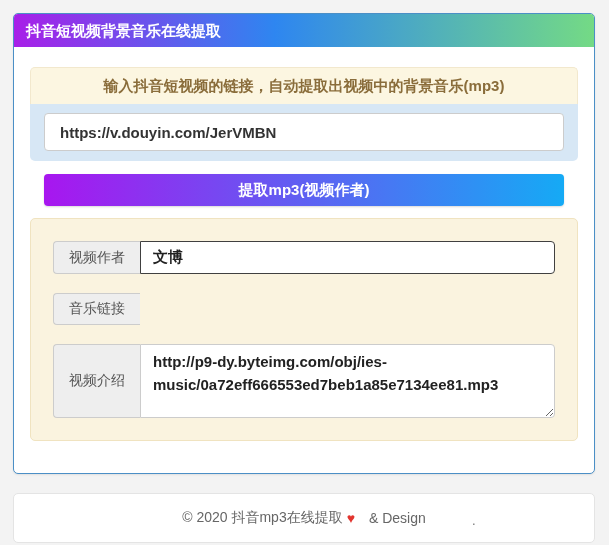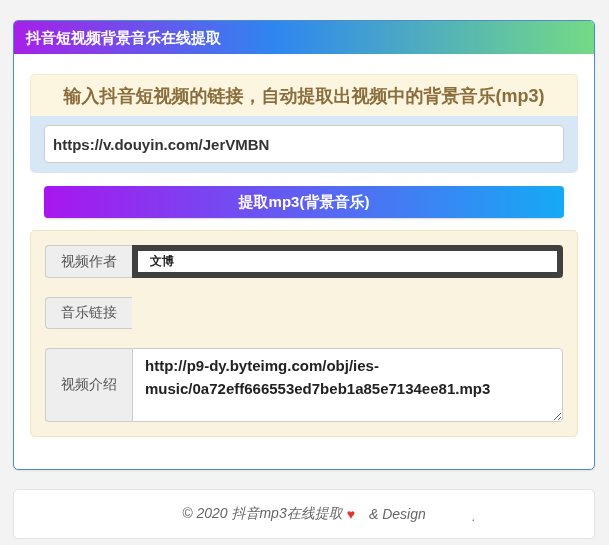--- a/index.html
+++ b/index.html
@@ -3,21 +3,21 @@
 <meta charset="utf-8">
 <style>
   * { box-sizing: border-box; margin: 0; padding: 0; }
   html, body { width: 609px; height: 545px; }
   body {
     background: #f3f3f3;
     font-family: "Liberation Sans", "DejaVu Sans", sans-serif;
     overflow: hidden;
   }
   .main-card {
-    margin: 20px 14px 0 13px;
+    margin: 13px 14px 0 13px;
     background: #ffffff;
     border: 1px solid var(--card-border, #4b8fc6);
     border-radius: 5px;
     box-shadow: 0 1px 2px rgba(0,0,0,.08);
   }
   .card-header {
     height: 33px;
     line-height: 33px;
     padding: 0 12px;
     color: #ffffff;
@@ -33,37 +33,37 @@
   }
   .card-body { padding: 20px 16px 32px 16px; }
 
   .panel1 { border-radius: 5px; }
   .panel1-heading {
     background: var(--panel-cream-bg, #fcf6e1);
     border: 1px solid #f2e8cd;
     border-bottom: none;
     border-radius: 5px 5px 0 0;
     color: var(--panel-cream-text, #8a6d3b);
-    font-size: 18px;
+    font-size: 15px;
     font-weight: bold;
     text-align: center;
     padding: 9px 10px 8px 10px;
   }
   .panel1-body {
     background: var(--panel-blue-bg, #d7e7f5);
     border-radius: 0 0 5px 5px;
     padding: 9px 14px 10px 14px;
   }
   .url-input {
     display: block;
     width: 100%;
     height: 38px;
     border: 1px solid #cccccc;
     border-radius: 4px;
-    padding: 0 8px;
+    padding: 0 15px;
     font-family: "Liberation Sans", "DejaVu Sans", sans-serif;
     font-size: 15px;
     font-weight: bold;
     color: #333333;
     background: #ffffff;
     outline: none;
   }
 
   .extract-btn {
     display: block;
@@ -81,45 +81,45 @@
     font-weight: bold;
     cursor: pointer;
     box-shadow: 0 1px 2px rgba(0,0,0,.15);
   }
 
   .results-panel {
     margin-top: 12px;
     background: var(--results-bg, #faf3df);
     border: 1px solid var(--results-border, #f0e3c0);
     border-radius: 5px;
-    padding: 14px;
+    padding: 22px;
   }
   .input-group { display: flex; align-items: stretch; }
   .input-group + .input-group { margin-top: 19px; }
   .addon {
     display: flex;
     align-items: center;
     background: var(--addon-bg, #eeeeee);
     border: 1px solid var(--addon-border, #cccccc);
     border-right: none;
     border-radius: 4px 0 0 4px;
     color: #555555;
     font-size: 14px;
     padding: 6px 15px;
     white-space: nowrap;
   }
   .field-input {
     flex: 1;
     min-width: 0;
     height: 33px;
-    border: 6px solid #404040;
+    border: 1px solid #404040;
     border-radius: 0 4px 4px 0;
     padding: 0 12px;
     font-family: "Liberation Sans", "DejaVu Sans", sans-serif;
-    font-size: 12px;
+    font-size: 15px;
     font-weight: bold;
     color: #222222;
     background: #ffffff;
     outline: none;
   }
   .music-textarea {
     flex: 1;
     min-width: 0;
     height: 74px;
     border: 1px solid #cccccc;
@@ -141,21 +141,20 @@
     margin: 19px 14px 0 13px;
     height: 50px;
     background: #ffffff;
     border: 1px solid #e4e4e4;
     border-radius: 5px;
     display: flex;
     align-items: center;
     justify-content: center;
     color: #666666;
     font-size: 14px;
-    font-style: italic;
   }
   .footer-card .heart { color: var(--heart-red, #e2342e); margin: 0 4px; }
   .footer-card .suffix { margin-left: 10px; }
   .stray-dot {
     position: absolute;
     left: 458px;
     top: 19px;
     color: #777777;
     font-size: 13px;
   }
@@ -168,21 +167,21 @@
 
   <div class="card-body">
 
     <div class="panel1">
       <div class="panel1-heading">输入抖音短视频的链接，自动提取出视频中的背景音乐(mp3)</div>
       <div class="panel1-body">
         <input type="text" class="url-input" value="https://v.douyin.com/JerVMBN" style="">
       </div>
     </div>
 
-    <button class="extract-btn">提取mp3(背景音乐)</button>
+    <button class="extract-btn">提取mp3(视频作者)</button>
 
     <div class="results-panel">
 
       <div class="input-group">
         <span class="addon">视频作者</span>
         <input type="text" class="field-input" value="文博" style="">
       </div>
 
       <div class="input-group">
         <span class="addon">音乐链接</span>

